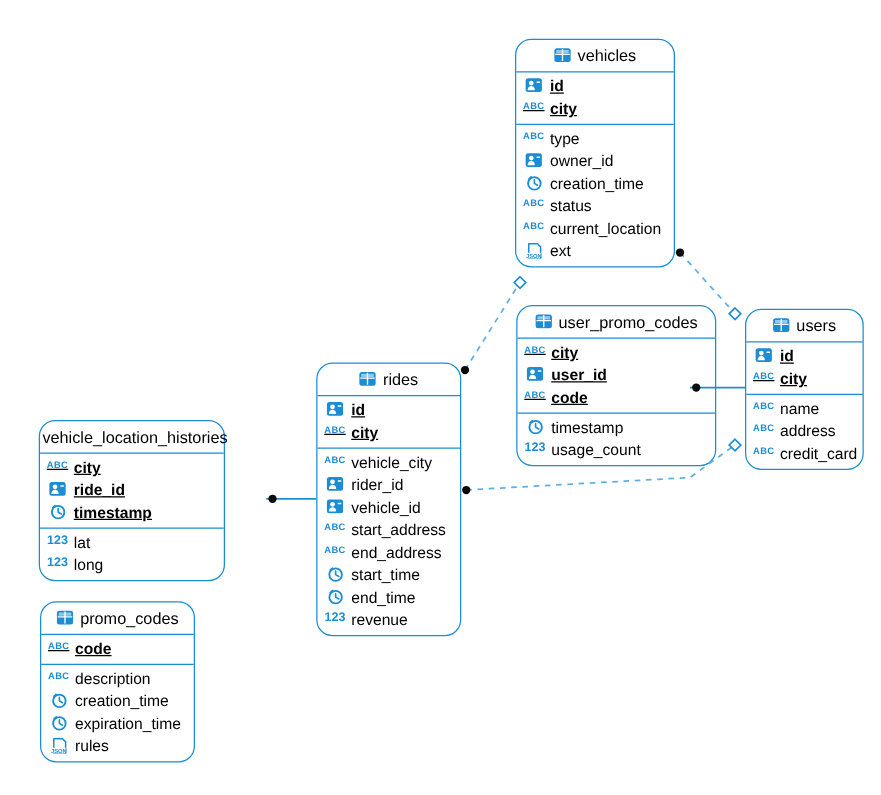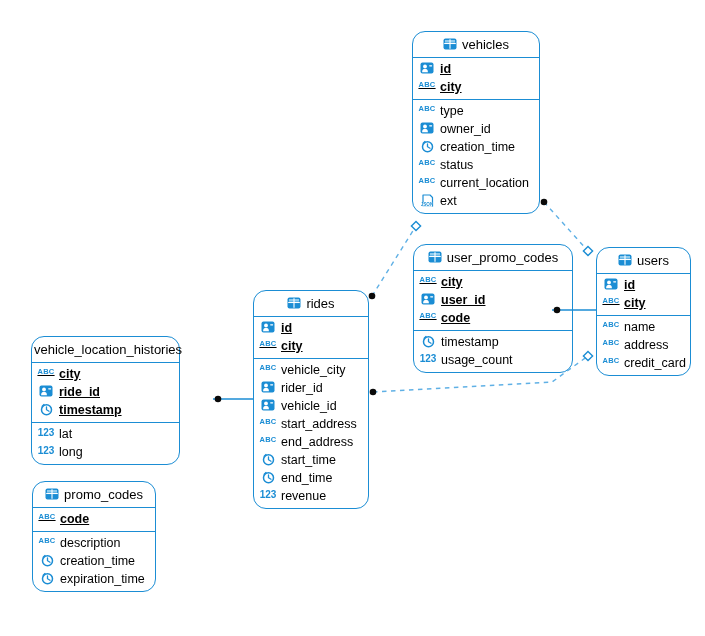--- a/index.html
+++ b/index.html
@@ -452,15 +452,25 @@
         <div class="t-row">
           <span class="icon">
             <svg width="13" height="13" viewBox="0 0 13 13">
               <circle cx="6.5" cy="6.7" r="5" fill="none" stroke="#1b8dd4" stroke-width="1.5"></circle>
               <path d="M6.5 3.9 L6.5 6.7 L9 8.2" fill="none" stroke="#1b8dd4" stroke-width="1.3" stroke-linecap="round"></path>
               <path d="M2.2 3.2 L4 1.6" stroke="#1b8dd4" stroke-width="1.4" stroke-linecap="round"></path>
             </svg>
           </span>
           <span>expiration_time</span>
         </div>
+        <div class="t-row">
+          <span class="icon">
+            <svg width="13" height="14" viewBox="0 0 13 14">
+              <path d="M2 1 h7 l2.5 2.5 v9 h-9.5 z" fill="none" stroke="#1b8dd4" stroke-width="1.2" stroke-linejoin="round"></path>
+              <rect x="0.5" y="8.2" width="11" height="4.6" fill="#fff"></rect>
+              <text x="6" y="12" text-anchor="middle" font-size="4.6" font-weight="bold" fill="#1b8dd4" font-family="Liberation Sans, sans-serif">JSON</text>
+            </svg>
+          </span>
+          <span>rules</span>
+        </div>
       </div>
     </div>
   </div>
 
 </body></html>

